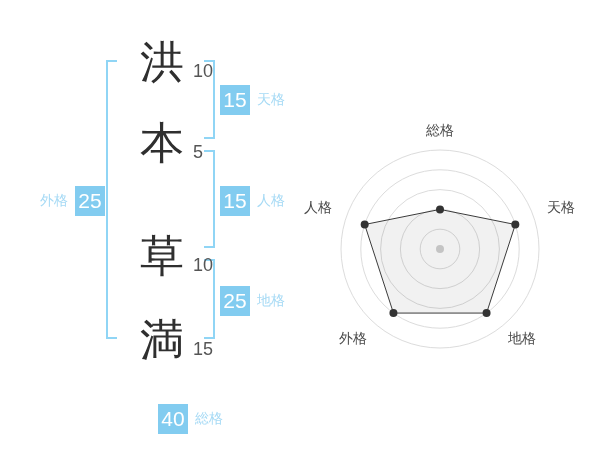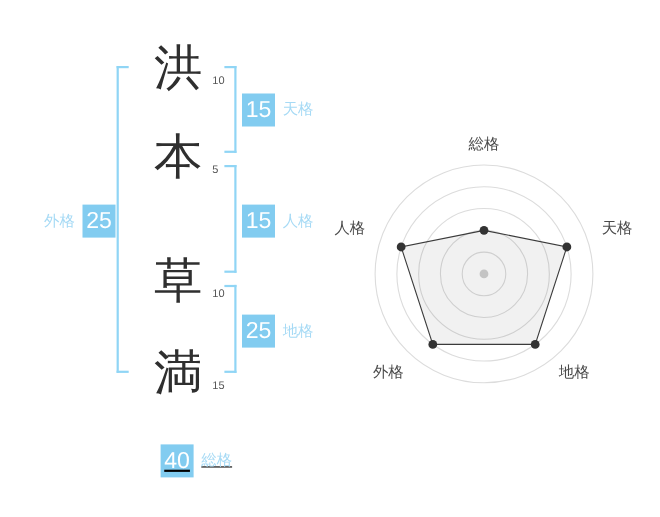--- a/index.html
+++ b/index.html
@@ -39,21 +39,21 @@
     align-items: baseline;
     gap: 9px;
     white-space: nowrap;
   }
   .name-char-row .kanji {
     font-size: 44px;
     line-height: 1;
     color: var(--kanji);
   }
   .name-char-row .strokes {
-    font-size: 10px;
+    font-size: 18px;
     line-height: 1;
     color: var(--strokes);
   }
 
   .badge-group {
     position: absolute;
     display: flex;
     align-items: center;
     gap: 7px;
     white-space: nowrap;
@@ -129,21 +129,21 @@
     <div class="badge-label">人格</div>
   </div>
   <div class="badge-group" style="left:220px; top:286px;">
     <div class="badge-value">25</div>
     <div class="badge-label">地格</div>
   </div>
   <div class="badge-group" style="left:40px; top:186px;">
     <div class="badge-label">外格</div>
     <div class="badge-value">25</div>
   </div>
-  <div class="badge-group" style="left:146px; top:404px;text-decoration:underline;">
+  <div class="badge-group" style="left:158px; top:404px;">
     <div class="badge-value">40</div>
     <div class="badge-label">総格</div>
   </div>
 
   <div class="radar">
     <svg id="radar-svg" width="300" height="280" viewBox="0 0 300 280">
         <circle cx="140" cy="149" r="19.8" fill="none" stroke="#dcdcdc" stroke-width="1"></circle>
         <circle cx="140" cy="149" r="39.6" fill="none" stroke="#dcdcdc" stroke-width="1"></circle>
         <circle cx="140" cy="149" r="59.4" fill="none" stroke="#dcdcdc" stroke-width="1"></circle>
         <circle cx="140" cy="149" r="79.2" fill="none" stroke="#dcdcdc" stroke-width="1"></circle>

